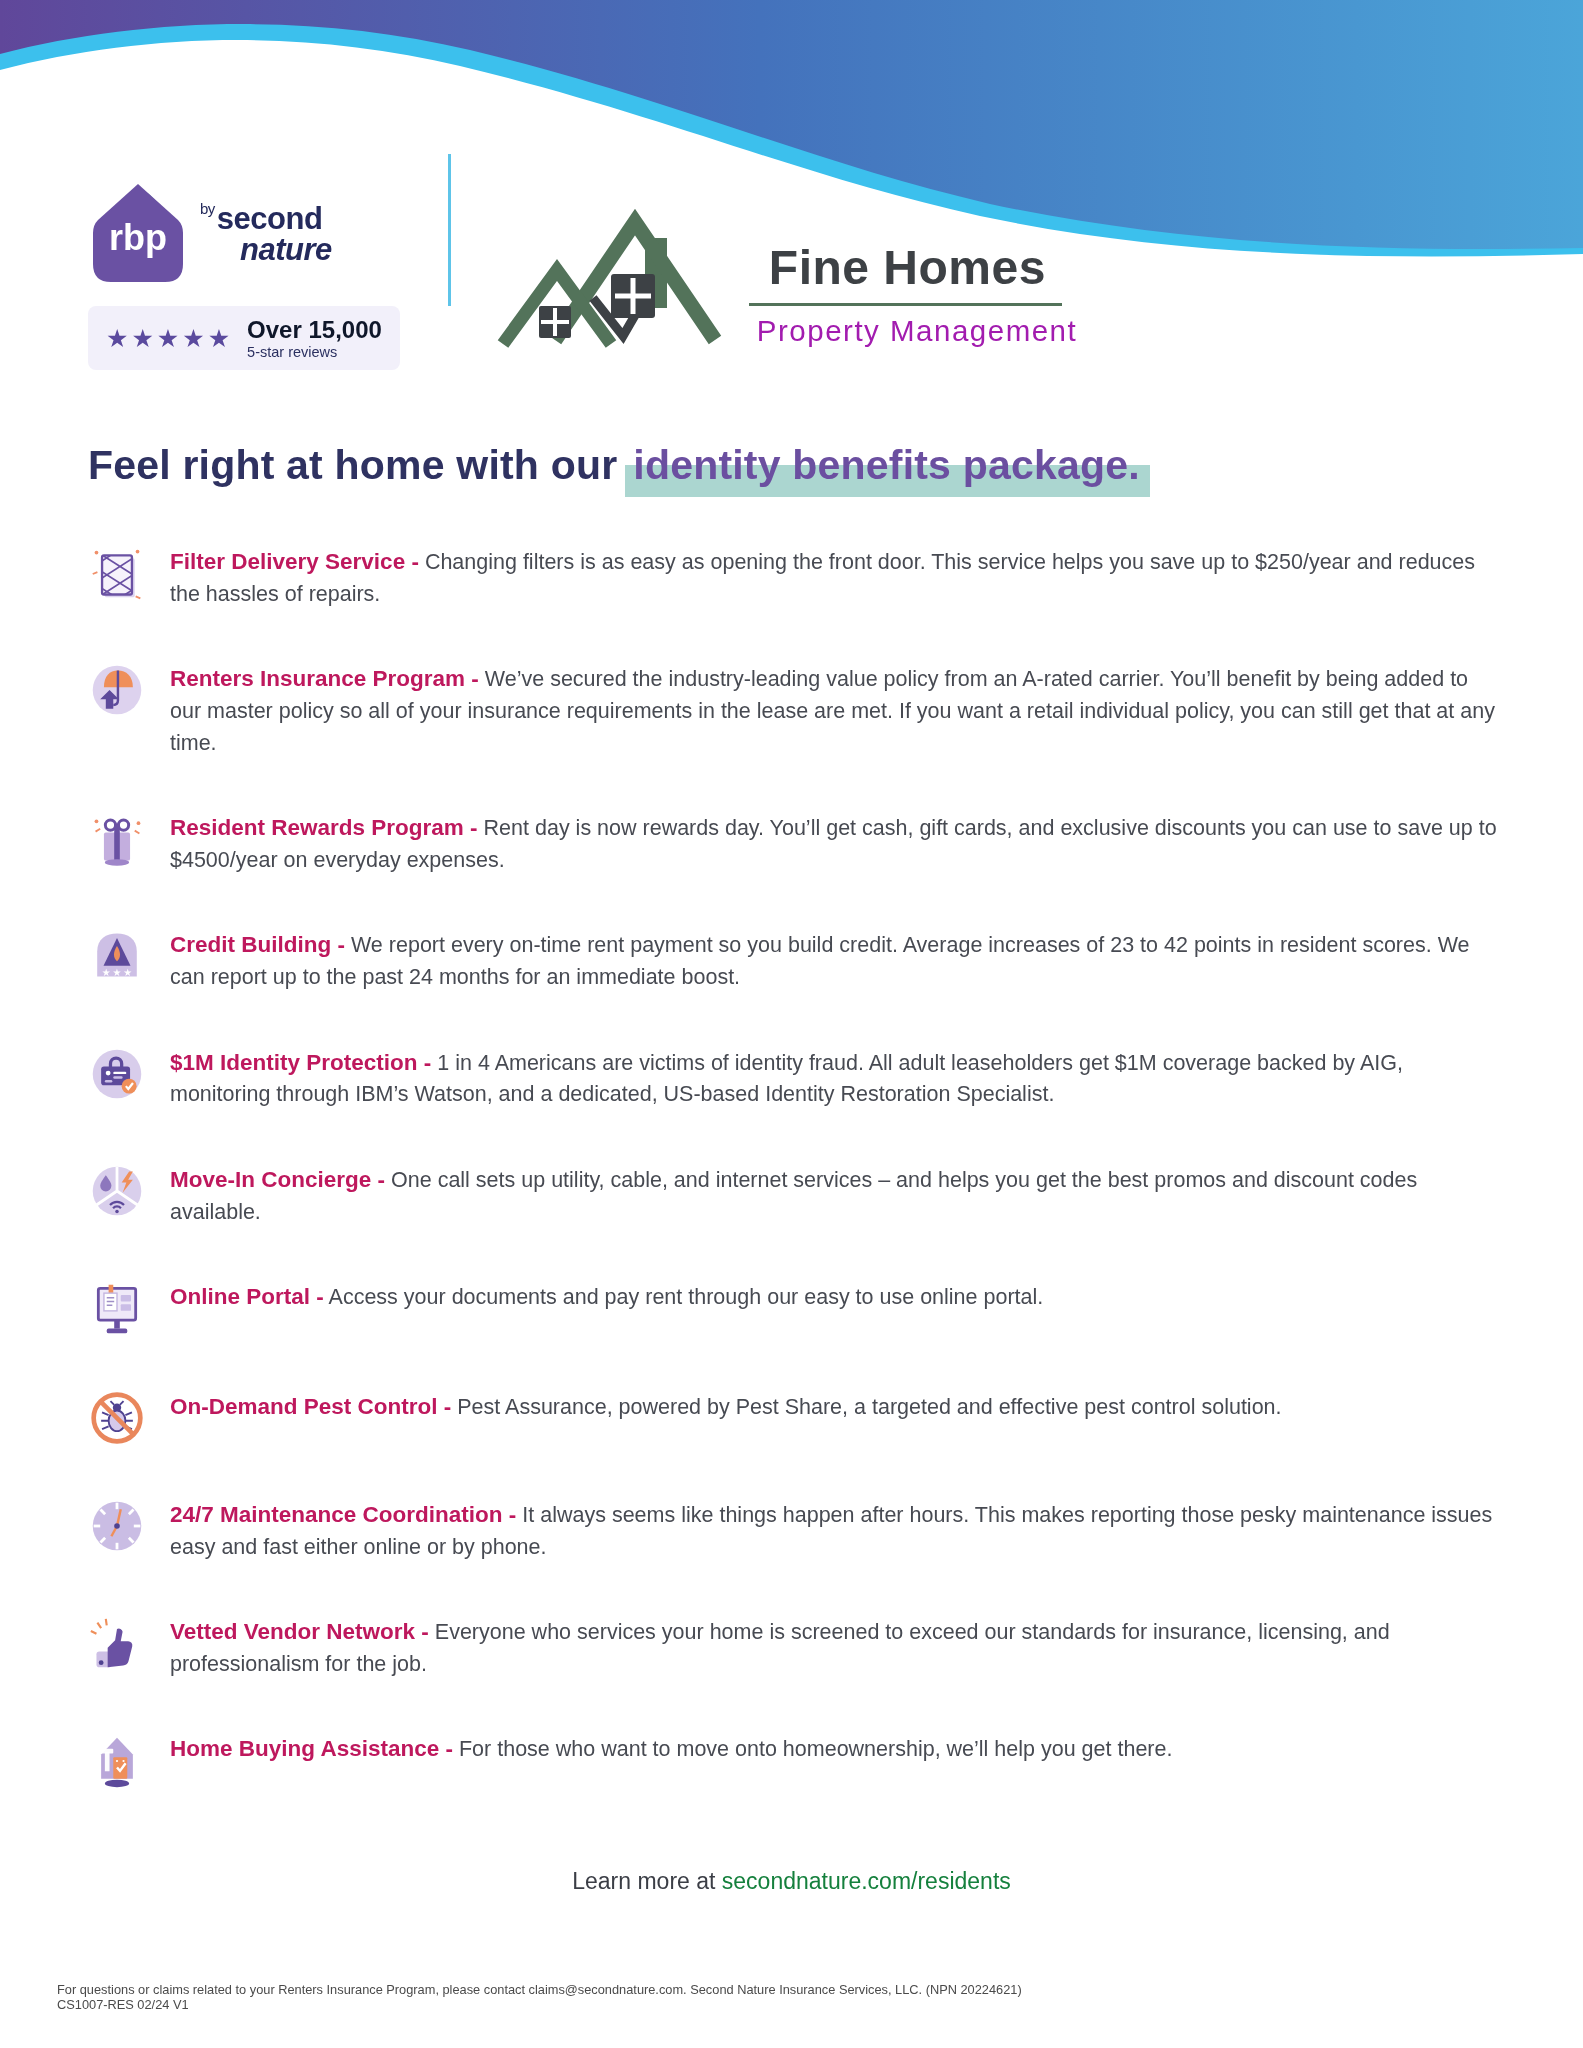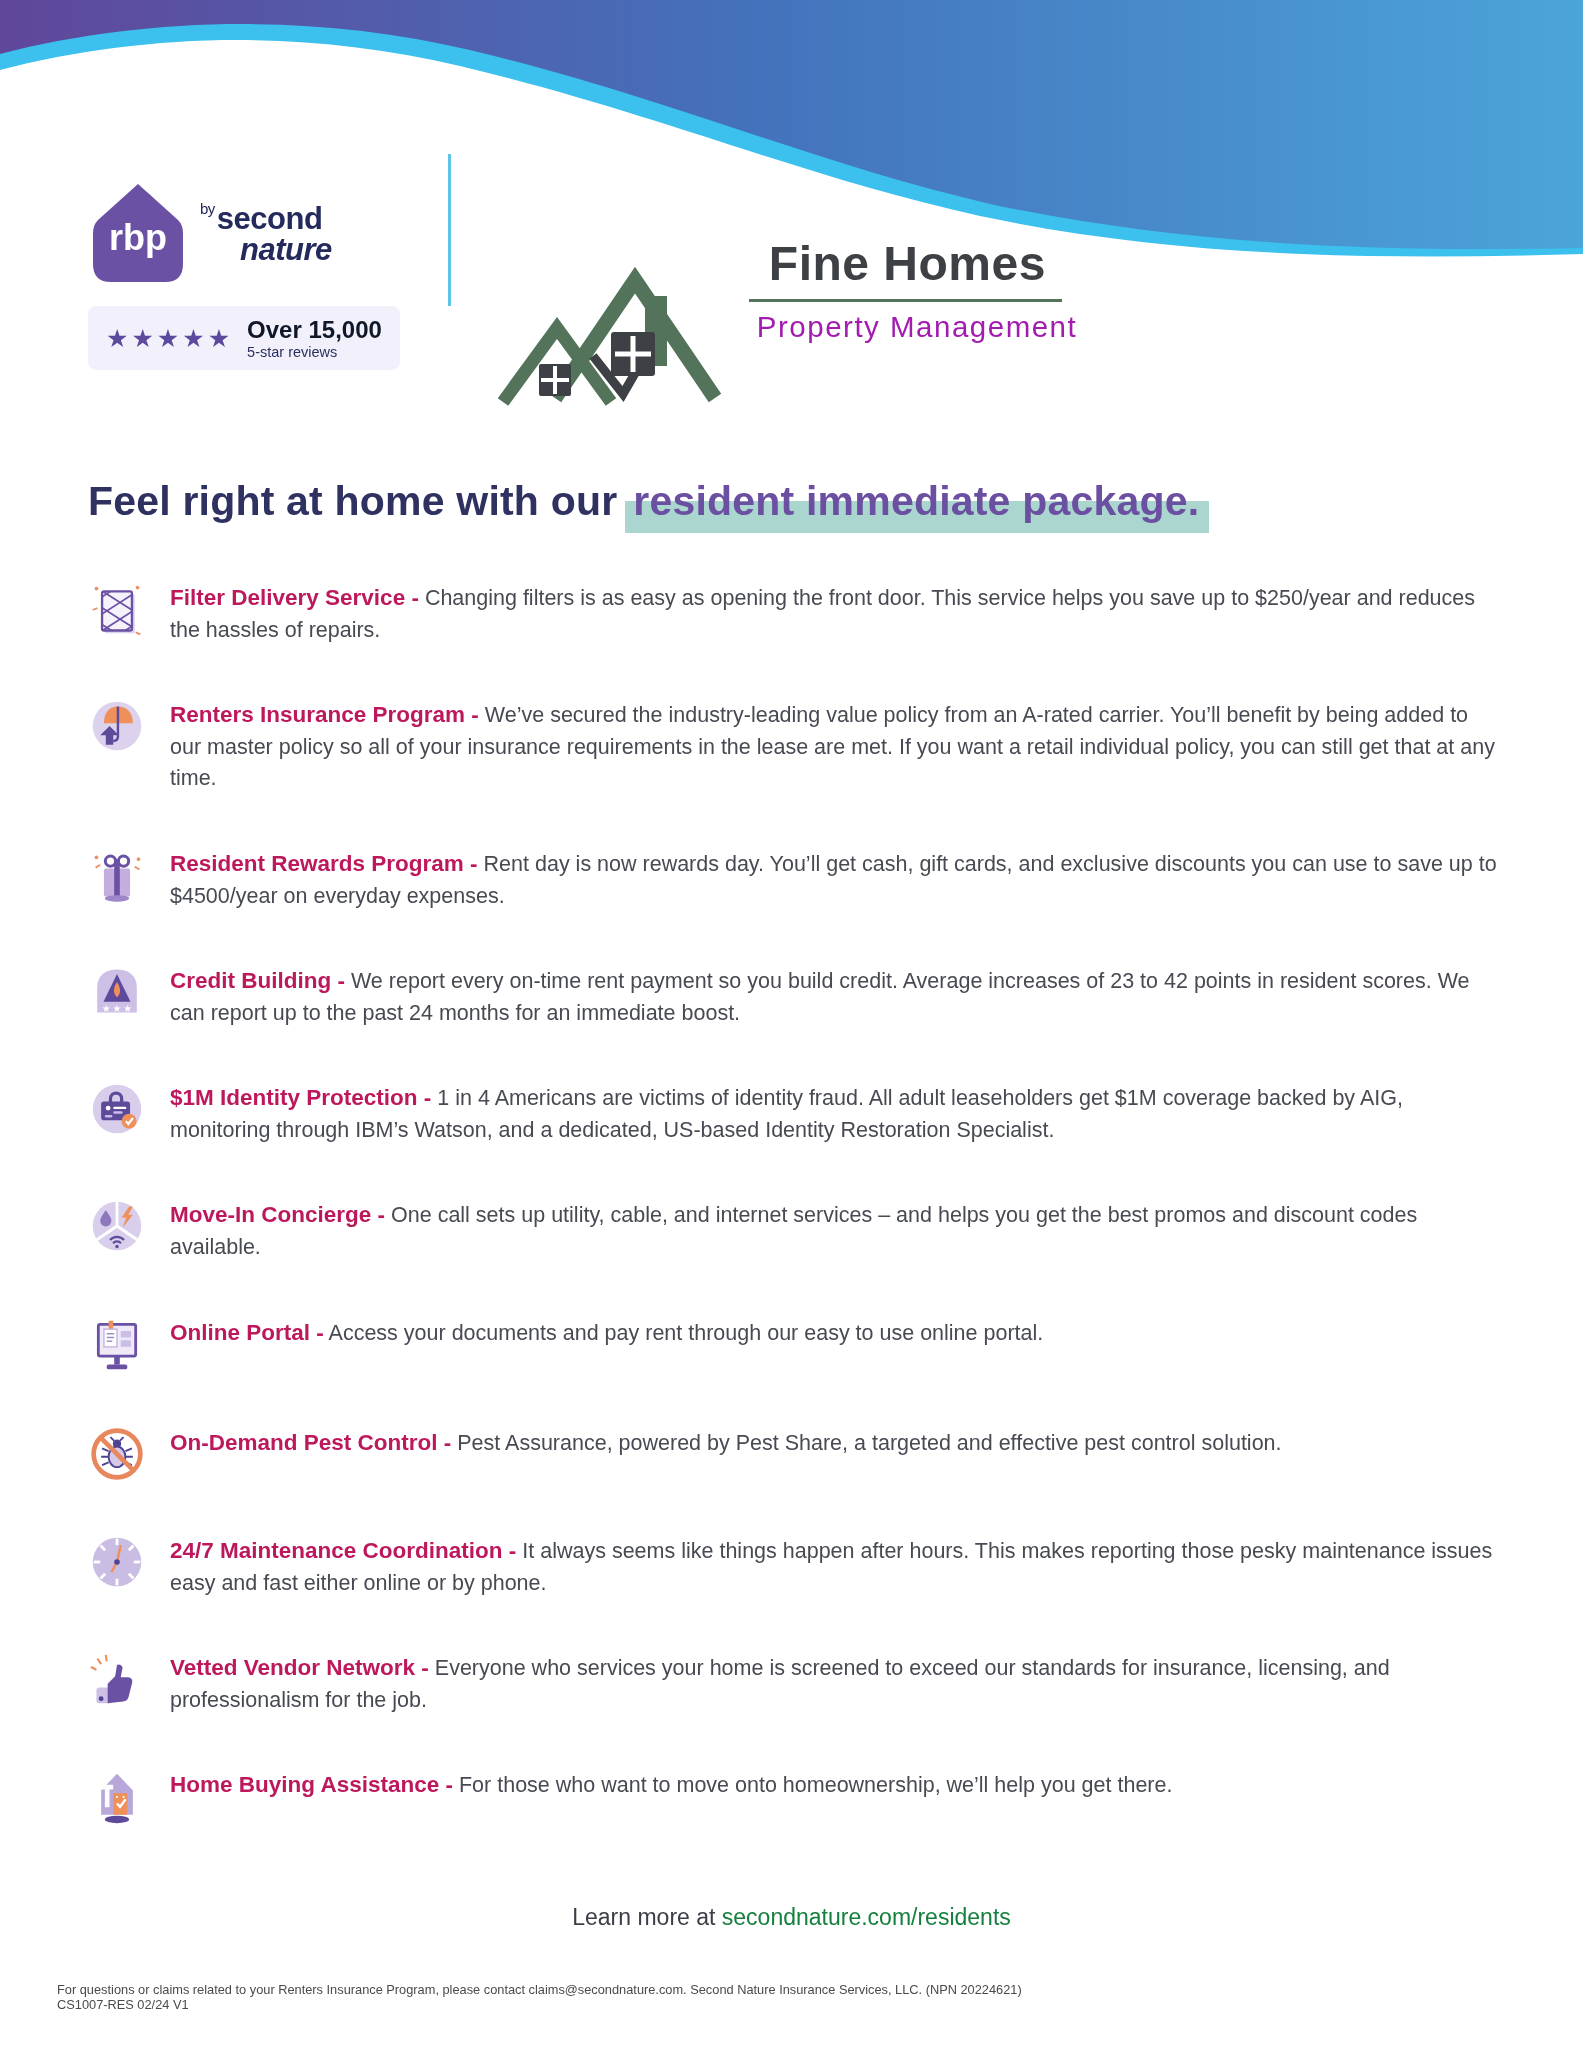--- a/index.html
+++ b/index.html
@@ -19,21 +19,21 @@
   .sn-by { font-size:15px; font-weight:400; vertical-align:top; position:relative; top:-2px; margin-right:2px; }
   .sn-line2 { padding-left:40px;font-style:italic; }
   .reviews-badge {
     margin-top:16px; background:#f2f0fa; border-radius:8px; padding:10px 18px;
     display:inline-flex; gap:14px; align-items:center;
   }
   .stars { color:#5b4a9e; font-size:25px; letter-spacing:3px; line-height:1; }
   .reviews-line1 { color:#0f172a; font-size:24px; font-weight:600; line-height:1.15; }
   .reviews-line2 { color:#2b3060; font-size:14.5px; line-height:1.15; }
   .divider { width:3px; height:152px; background:#5ec4e9; margin:-24px 44px 0 48px; flex:0 0 auto; }
-  .fh-logo { display:flex; align-items:flex-start; margin-top:58px; }
+  .fh-logo { display:flex; align-items:flex-end; }
   .fh-text { margin-left:4px; }
   .fh-name {
     font-size:48px; font-weight:bold; color:#3d4145; letter-spacing:0.5px;
     padding:0 16px 8px 20px; border-bottom:3px solid #53735a; display:inline-block;
   }
   .fh-tagline { font-size:29.5px; color:#a21caf; letter-spacing:1.5px; padding:8px 0 0 8px; }
 
   
   .headline { margin:72px 0 0 88px; font-size:41px; color:#2f3261; font-weight:600; letter-spacing:0.2px; }
   .hl {
@@ -115,21 +115,21 @@
           <path d="M46,144 h28 M60,130 v28" stroke="#ffffff" stroke-width="4"></path>
         </svg>
         <div class="fh-text">
           <div class="fh-name">Fine Homes</div>
           <div class="fh-tagline">Property Management</div>
         </div>
       </div>
     </div>
 
     <div class="headline">
-      <span>Feel right at home with our</span><span class="hl">resident immediate package.</span>
+      <span>Feel right at home with our</span><span class="hl">identity benefits package.</span>
     </div>
 
     <div class="benefits">
 
       <div class="benefit">
         <div class="b-icon">
           <svg width="56" height="58" viewBox="0 0 60 60">
             <defs>
                 <clipPath id="fcl">
                   <rect x="14" y="10" width="32" height="42" rx="2"></rect>

